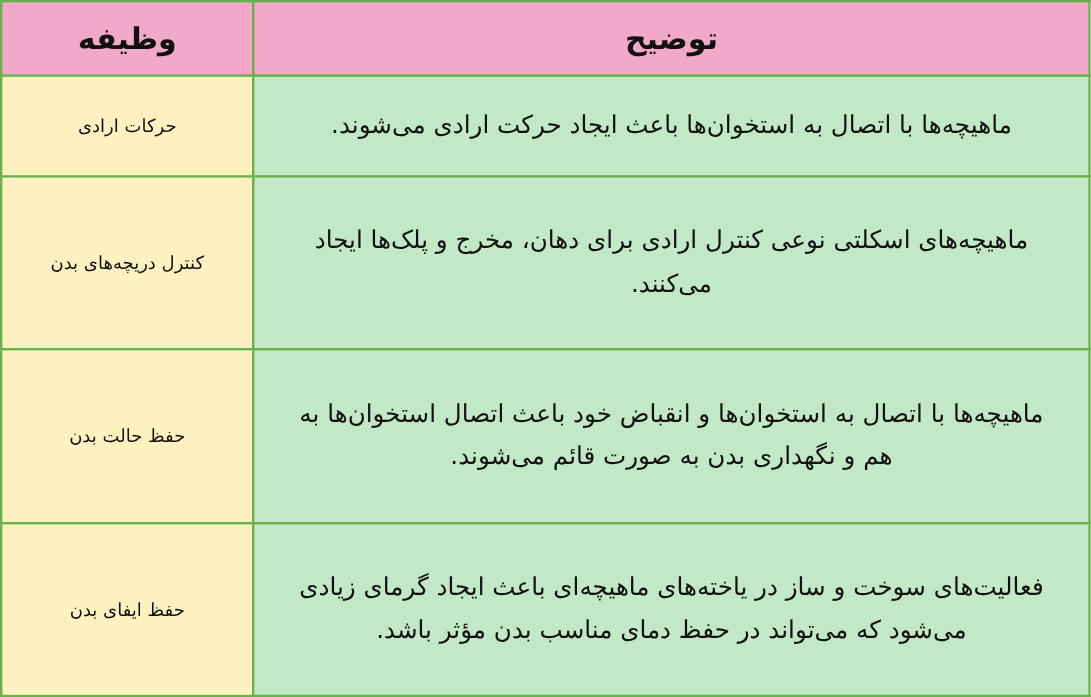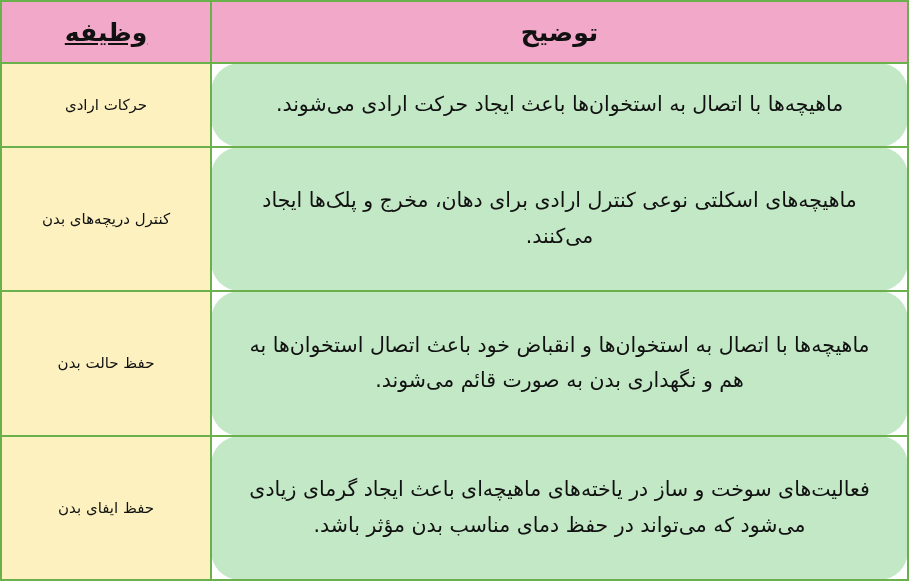--- a/index.html
+++ b/index.html
@@ -37,21 +37,20 @@
     background: #f2a8c8;
     color: #111111;
     font-weight: bold;
     font-size: 25px;
     text-align: center;
     height: 62px;
     padding: 4px 10px;
   }
   th.col-task {
     width: 192px;
-    text-decoration: underline;
   }
   th.col-desc {
     width: 637px;
   }
   
   td.task-cell {
     background: #fdf2bf;
     color: #111111;
     font-size: 15px;
     text-align: center;
@@ -59,21 +58,20 @@
     width: 176px;
   }
   
   td.desc-cell {
     background: #c3e8c6;
     color: #111111;
     font-size: 20.5px;
     text-align: center;
     line-height: 1.75;
     width: 733px;
-    border-radius: 29px;
   }
   td.desc-cell .desc-inner {
     display: block;
     padding: 0 12px;
   }
 </style>
 </head>
 <body>
 
 <div id="table-wrap">

